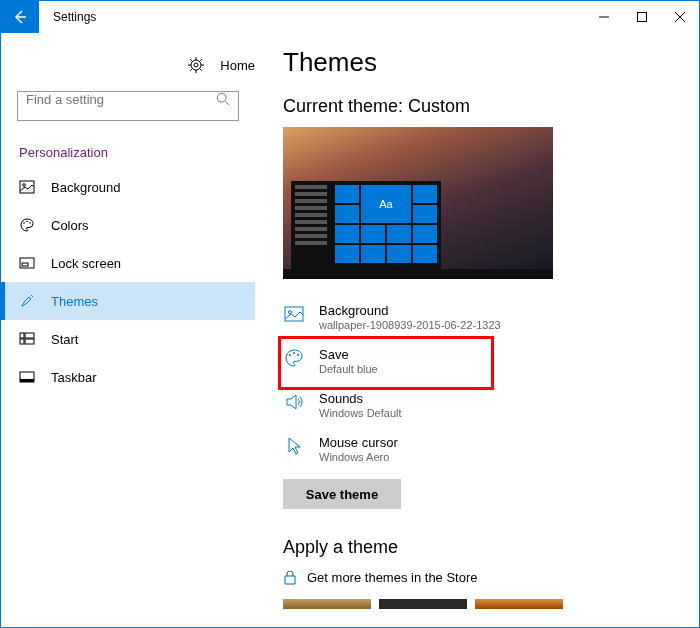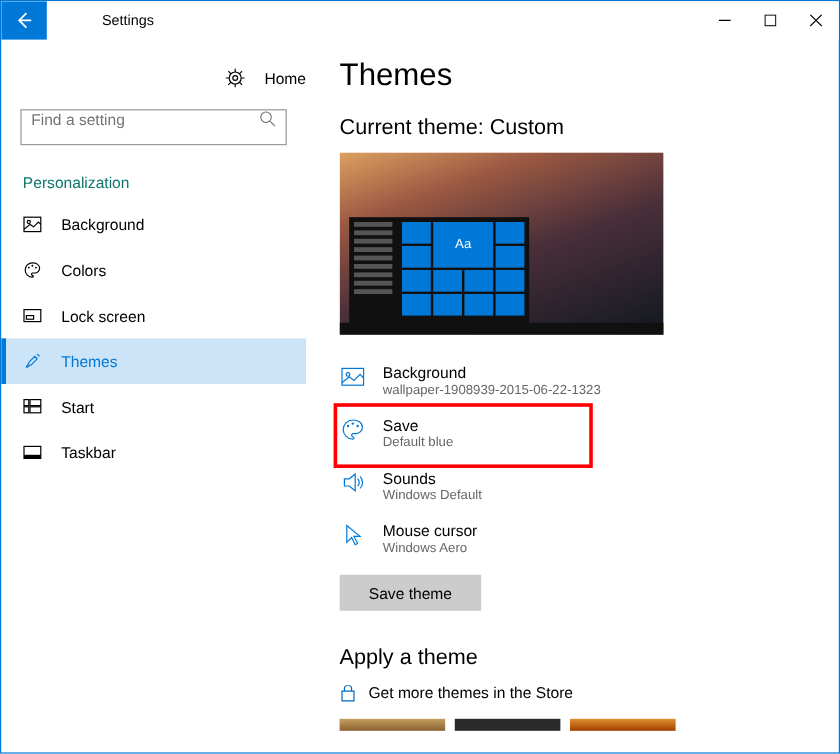--- a/index.html
+++ b/index.html
@@ -1,36 +1,36 @@
 <!DOCTYPE html>
 <html><head>
 <meta charset="utf-8">
 <style>
   * { box-sizing: border-box; margin: 0; padding: 0; font-family: "Segoe UI", Arial, sans-serif; }
   body { width: 700px; height: 628px; background: #fff; overflow: hidden; border: 1px solid #0078d7; position: relative; }
   
-  .titlebar { height: 32px; display: flex; align-items: center; background: #fff; gap: 32px; }
+  .titlebar { height: 32px; display: flex; align-items: center; background: #fff; }
   .back-btn { width: 38px; height: 32px; background: #0078d7; display: flex; align-items: center; justify-content: center; }
   .back-btn svg { width: 16px; height: 16px; }
   .title-text { margin-left: 14px; font-size: 12px; color: #000; }
   .win-controls { margin-left: auto; display: flex; }
   .win-ctrl { width: 38px; height: 32px; display: flex; align-items: center; justify-content: center; }
   .win-ctrl svg { width: 10px; height: 10px; }
   
   .content { display: flex; height: calc(100% - 32px); }
   .sidebar { width: 254px; padding-top: 14px; }
   .home-row { display: flex; align-items: center; height: 36px; padding-left: 18px; gap: 16px; font-size: 13px; justify-content: flex-end; }
   .home-row svg { width: 16px; height: 16px; }
   
   .search-wrap { margin: 8px 16px 0 16px; }
   .search-box { width: 100%; height: 30px; border: 1px solid #999; display: flex; align-items: flex-start; padding: 0 8px; }
   .search-box input { border: none; outline: none; flex: 1; font-size: 13px; color: #666; background: transparent; }
   .search-box svg { width: 14px; height: 14px; }
   
-  .section-label { margin: 24px 0 8px 18px; font-size: 13px; color: #0f766e; }
+  .section-label { margin: 24px 0 8px 18px; font-size: 13px; color: #701a75; }
   .nav-list { }
   .nav-item { display: flex; align-items: center; height: 38px; padding-left: 18px; gap: 16px; font-size: 13px; color: #000; cursor: default; }
   .nav-item.active { background: #cce4f7; color: #0078d7; position: relative; }
   .nav-item.active::before { content:""; position:absolute; left:0; top:0; bottom:0; width:4px; background:#0078d7; }
   .nav-item svg { width: 16px; height: 16px; flex-shrink: 0; }
   
   .main { flex: 1; padding: 14px 28px 0 28px; overflow: hidden; }
   .page-title { font-size: 26px; font-weight: 300; margin-bottom: 18px; }
   .subtitle { font-size: 18px; font-weight: 400; margin-bottom: 10px; }
   
@@ -44,21 +44,21 @@
   .preview .tile { background:#0078d7; }
   .preview .big { grid-column: span 2; grid-row: span 2; display:flex;align-items:center;justify-content:center;color:#fff;font-size:11px; }
   
   .opt-row { display: flex; align-items: flex-start; gap: 14px; padding: 6px 0 10px 0; }
   .opt-row.hl { outline: 3px solid #f00; outline-offset: 2px; width: 206px; }
   .opt-icon { width: 22px; height: 22px; flex-shrink:0; display:flex; align-items:center; justify-content:center; }
   .opt-icon svg { width: 20px; height: 20px; }
   .opt-text .t1 { font-size: 13px; color: #000; }
   .opt-text .t2 { font-size: 11px; color: #666; margin-top:1px; }
   
-  .save-btn { margin-top: 6px; width: 118px; height: 30px; background: #ccc; border: none; font-size: 13px; color:#000; }
+  .save-btn { margin-top: 6px; width: 118px; height: 30px; background: #ccc; border: none; font-size: 13px; color:#000;font-weight:bold; }
   
   .apply-title { font-size: 18px; font-weight: 400; margin-top: 28px; margin-bottom: 12px; }
   .store-link { display:flex; align-items:center; gap:10px; color:#000000; font-size:13px; }
   .store-link svg { width:14px; height:14px; }
   
   .thumbs { display:flex; gap:8px; margin-top:14px; }
   .thumb { width:88px; height:10px; }
   .th1{background:linear-gradient(#c4a060,#8a6030);} .th2{background:#2a2a2a;} .th3{background:linear-gradient(#e09030,#a04000);}
 </style>
 </head>

